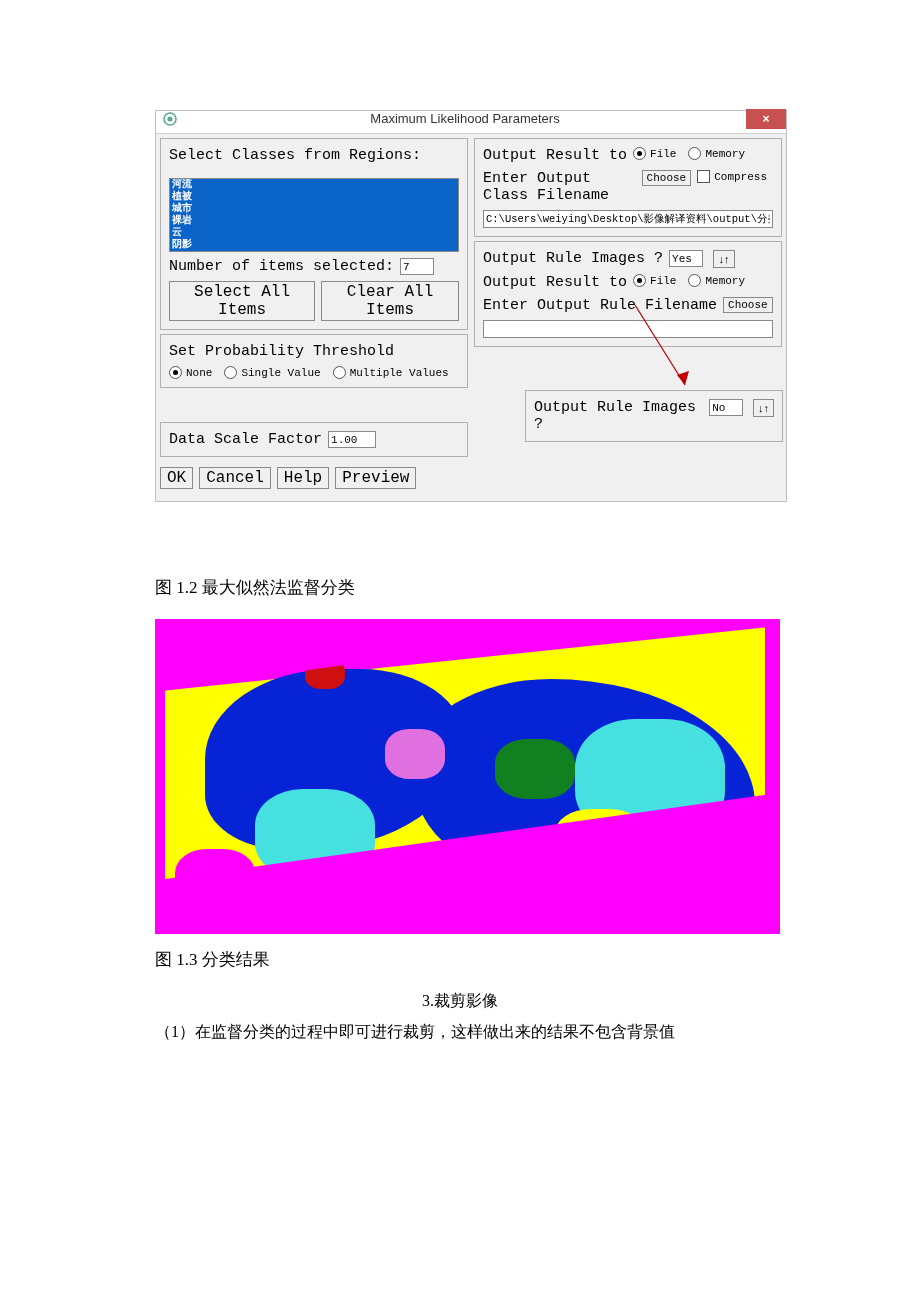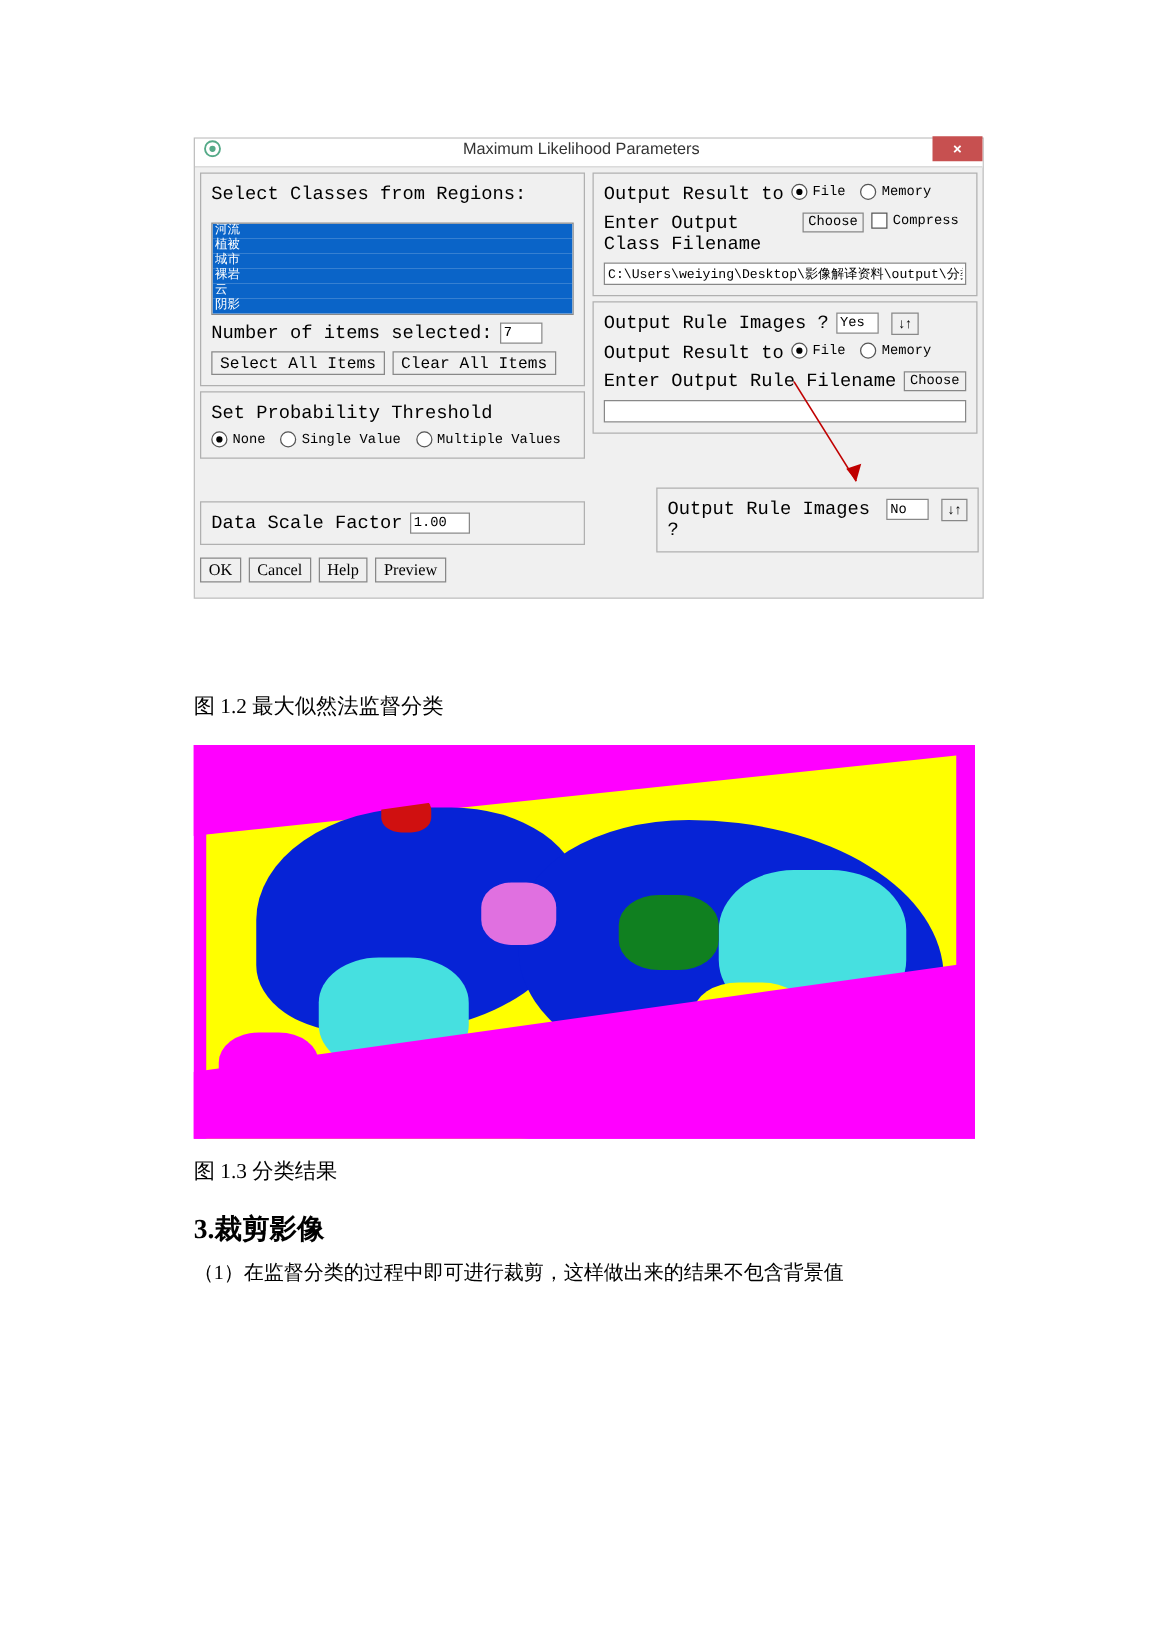--- a/index.html
+++ b/index.html
@@ -78,37 +78,38 @@
   .subpanel.small-gap > * { margin-bottom: 6px; }
   .subpanel.small-gap > *:last-child { margin-bottom: 0; }
 
   .label { font-size: 15px; }
   .listbox {
     background: #ffffff;
     border: 1px solid #888;
     height: 72px;
     margin-top: 14px;
     overflow: hidden;
+    font-weight: bold;
   }
   .listbox .sel {
     background: #0a64c8;
     color: #fff;
     padding: 0 2px;
     line-height: 12px;
     font-size: 10px;
     white-space: pre;
   }
 
   .row { display: flex; align-items: flex-start; gap: 6px; margin-top: 6px; }
   .btn {
     background: #f0f0f0;
     border: 1px solid #888;
     padding: 1px 6px;
     font-family: inherit;
-    font-size: 13px;
+    font-size: 16px;
     cursor: pointer;
   }
   .btn.small { padding: 1px 4px; font-size: 11px; }
   .input-small {
     border: 1px solid #888;
     background: #fff;
     font-family: inherit;
     font-size: 11px;
     padding: 0 2px;
     width: 28px;
@@ -163,21 +164,20 @@
     font-weight: bold;
     font-size: 11px;
     margin-left: 4px;
     cursor: pointer;
   }
 
   .bottom-btns {
     padding: 6px 8px 8px 8px;
     display: flex;
     gap: 6px;
-    font-family: Liberation Serif, serif;
   }
 
   
   .float-panel {
     position: absolute;
     border: 1px solid #b0b0b0;
     background: #f0f0f0;
     padding: 8px;
     font-family: "SimSun", "Courier New", monospace;
     font-size: 11px;
@@ -191,22 +191,23 @@
   .arrow-head {
     fill: #c00000;
   }
 
   
   .caption {
     font-size: 17px;
     margin: 14px 0 20px 0;
   }
   .section-head {
-    font-size: 22px;
-    font-weight: bold;
+    font-size: 16px;
+    font-weight: normal;
+    text-align: center;
     margin: 18px 0 10px 0;
   }
   .para {
     font-size: 16px;
     margin: 6px 0;
   }
 
   
   .class-result {
     width: 625px;

